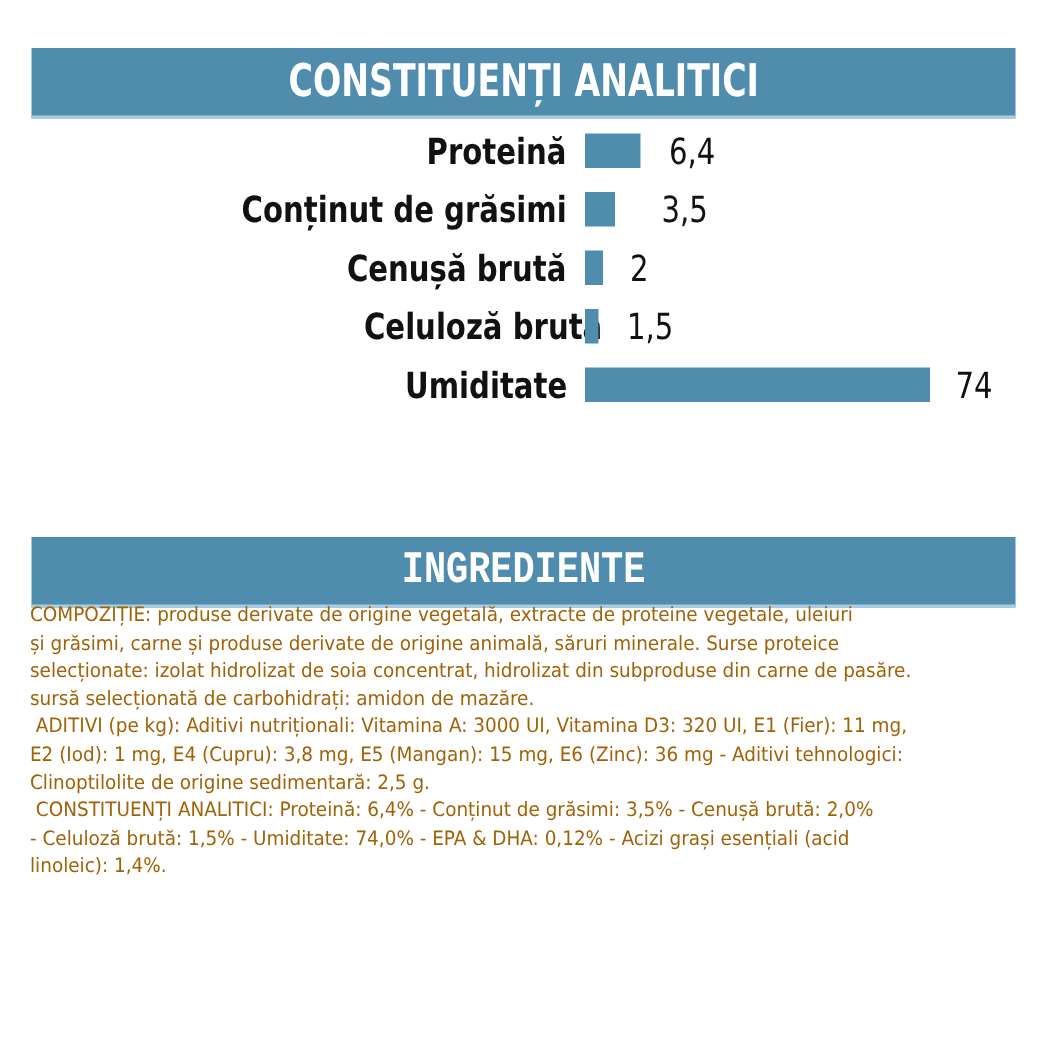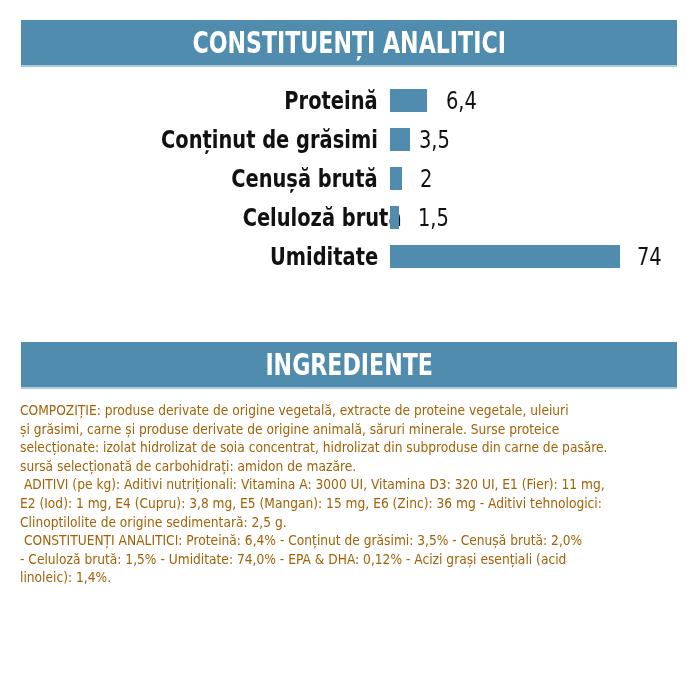--- a/index.html
+++ b/index.html
@@ -5,22 +5,22 @@
   html, body { margin:0; padding:0; background:#ffffff; }
   body { width:700px; height:700px; position:relative; overflow:hidden; font-family:"DejaVu Sans Condensed","DejaVu Sans","Liberation Sans",sans-serif; }
   .section-bar {
     position:absolute; left:21px; width:656px; height:45px;
     background:#4f8cad; border-bottom:2px solid #a9cde0;
     color:#ffffff; text-align:center; font-weight:bold;
     font-size:30px; line-height:46px; letter-spacing:0px;
     font-stretch:condensed; transform-origin:center;
   }
   .section-bar span { display:inline-block; transform:scaleX(0.82); }
-  #bar1 { top:20px;text-align:center; }
-  #bar2 { top:342px; }
+  #bar1 { top:32px;text-align:center; }
+  #bar2 { top:358px;font-family:Liberation Mono, monospace; }
 
   .chart { position:absolute; left:0; top:0; width:700px; height:330px; }
   .row { position:absolute; left:0; width:700px; height:24px;margin-left:40px; }
   .row .label {
     position:absolute; right:362px; top:-3px; white-space:nowrap;
     font-weight:bold; font-size:24px; line-height:30px; color:#111;
   }
   .row .label span { display:inline-block; transform:scaleX(0.9); transform-origin:right center; }
   .row .bar { position:absolute; left:350px; top:0; height:23px; background:#4f8cad; }
   .row .value {
@@ -45,21 +45,21 @@
 
 <div class="chart">
   <div class="row" style="top:89px;">
     <div class="label"><span>Proteină</span></div>
     <div class="bar" style="width:37px;"></div>
     <div class="value" style="left:406px;"><span>6,4</span></div>
   </div>
   <div class="row" style="top:128px;">
     <div class="label"><span>Conținut de grăsimi</span></div>
     <div class="bar" style="width:20px;"></div>
-    <div class="value" style="left:379px;"><span>3,5</span></div>
+    <div class="value" style="left:401px;"><span>3,5</span></div>
   </div>
   <div class="row" style="top:167px;">
     <div class="label"><span>Cenușă brută</span></div>
     <div class="bar" style="width:12px;"></div>
     <div class="value" style="left:380px;"><span>2</span></div>
   </div>
   <div class="row" style="top:206px;padding-left:24px;">
     <div class="label"><span>Celuloză brută</span></div>
     <div class="bar" style="width:9px;"></div>
     <div class="value" style="left:378px;"><span>1,5</span></div>

